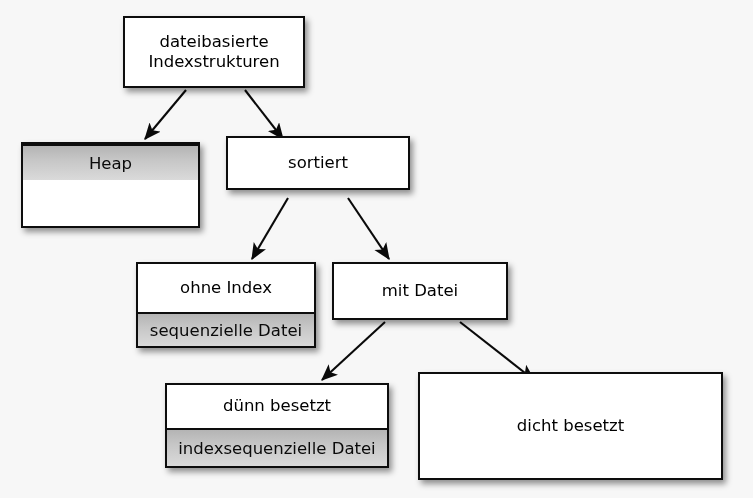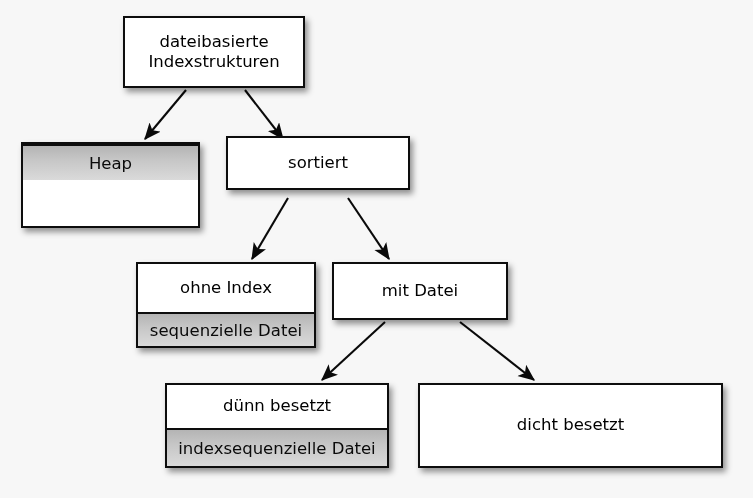--- a/index.html
+++ b/index.html
@@ -101,18 +101,18 @@
         <div class="node-title">ohne Index</div>
         <div class="node-sub" style="height: 30px;">sequenzielle Datei</div>
       </div>
       <div class="node" style="left: 332px; top: 262px; width: 176px; height: 58px;">
         <div class="node-title">mit Datei</div>
       </div>
       <div class="node" style="left: 165px; top: 383px; width: 224px; height: 85px;">
         <div class="node-title">dünn besetzt</div>
         <div class="node-sub" style="height: 38px;">indexsequenzielle Datei</div>
       </div>
-      <div class="node" style="left: 418px; top: 383px; width: 305px; height: 85px;">
+      <div class="node" style="left: 418px; top: 372px; width: 305px; height: 108px;">
         <div class="node-title">dicht besetzt</div>
       </div>
     </div>
 
 </div>
 
 </body></html>

